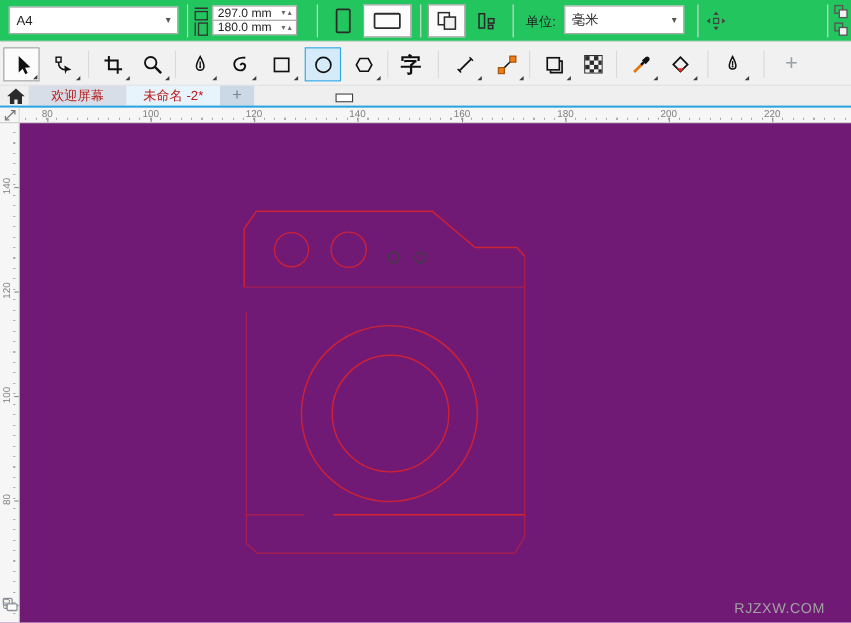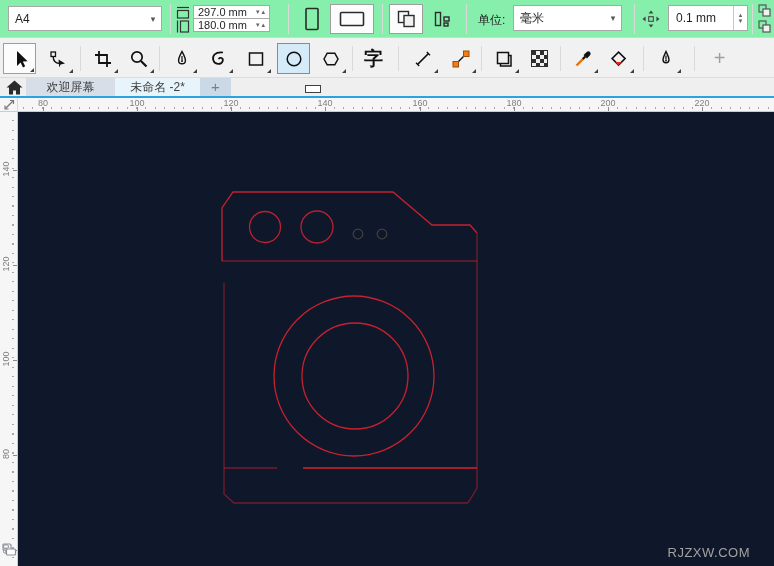--- a/index.html
+++ b/index.html
@@ -1,21 +1,21 @@
 <!DOCTYPE html>
 <html><head>
 <meta charset="utf-8">
 <style>
   * { margin:0; padding:0; box-sizing:border-box; }
   html,body { width:774px; height:566px; overflow:hidden; }
   body { font-family:"Liberation Sans","DejaVu Sans",sans-serif; font-size:12px; color:#1f1f1f; background:#fff; position:relative; }
   .app { position:absolute; inset:0; width:774px; height:566px; }
 
   
-  .property-bar { position:absolute; left:0; top:0; width:774px; height:38px; background:#86efac; border-bottom:1px solid #d4d4d4; }
+  .property-bar { position:absolute; left:0; top:0; width:774px; height:38px; background:#22c55e; border-bottom:1px solid #d4d4d4; }
   .pb-sep { position:absolute; top:4px; width:1px; height:30px; background:#dadada; }
   .combo { position:absolute; background:#fff; border:1px solid #a8a8a8; display:flex; align-items:center; }
   .combo .combo-text { flex:1; padding-left:6px; }
   .combo .combo-arrow { width:16px; text-align:center; color:#555; font-size:9px; }
   .mmfield { position:absolute; background:#fff; border:1px solid #a8a8a8; display:flex; align-items:center; font-size:11px; }
   .mmfield .val { flex:1; padding-left:4px; }
   .mmfield .sp { font-size:7px; color:#666; padding:0 2px; letter-spacing:2px; }
   .iconbtn { position:absolute; display:flex; align-items:center; justify-content:center; }
   .iconbtn.sel { background:#fcfcfc; border:1px solid #9e9e9e; }
   .pb-label { position:absolute; top:12px; color:#222; }
@@ -28,40 +28,40 @@
   .tool.hl { background:#d5ebf9; border:1px solid #2fa7e5; }
   .tool .fly { position:absolute; right:1px; bottom:1px; width:0; height:0; border-left:4px solid transparent; border-bottom:4px solid #3d3d3d; }
   .tb-sep { position:absolute; top:8px; width:1px; height:25px; background:#dadada; }
   .text-glyph { font-size:19px; font-weight:600; color:#111; }
   .plus-glyph { font-size:20px; color:#9aa0a6; font-weight:400; }
 
   
   .tabbar { position:absolute; left:0; top:78px; width:774px; height:20px; background:#efefef; }
   .tabbar .blue { position:absolute; left:0; bottom:0; width:774px; height:2px; background:#29a4e2; }
   .home { position:absolute; left:6px; top:2px; width:20px; height:15px; }
-  .tab { position:absolute; top:0; height:18px; line-height:18px; text-align:center; color:#404040; }
+  .tab { position:absolute; top:0; height:18px; line-height:18px; text-align:center; color:#b91c1c; }
   .tab.t1 { left:26px; width:89px; background:#d7dee8; }
   .tab.t2 { left:115px; width:85px; background:#e8f4fb; }
   .tab.plus { left:200px; width:31px; background:#cbd8e6; color:#74828f; font-size:15px; line-height:17px; }
 
   
   .hruler { position:absolute; left:0; top:98px; width:774px; height:14px; background:#f6f6f6; border-bottom:1px solid #cccccc;
             background-image:repeating-linear-gradient(to right, rgba(90,90,90,.5) 0 1px, transparent 1px 9.43px);
             background-size:774px 2px; background-repeat:no-repeat; background-position:4px 9px; }
   .hlabel { position:absolute; top:0; transform:translateX(-50%); font-size:9px; color:#7e7e7e; background:transparent; }
   .htick { position:absolute; bottom:0; width:1px; height:4px; background:#8a8a8a; }
   .vruler { position:absolute; left:0; top:112px; width:18px; height:454px; background:#f6f6f6; border-right:1px solid #cccccc;
             background-image:repeating-linear-gradient(to bottom, rgba(90,90,90,.5) 0 1px, transparent 1px 9.5px);
             background-size:2px 454px; background-repeat:no-repeat; background-position:12px 8px; }
   .vlabel { position:absolute; left:-4px; width:20px; text-align:center; font-size:9px; color:#7e7e7e; transform:rotate(-90deg); }
   .vtick { position:absolute; right:0; width:4px; height:1px; background:#8a8a8a; }
   .ruler-corner { position:absolute; left:0; top:98px; width:18px; height:14px; background:#f6f6f6; border-right:1px solid #d9d9d9; border-bottom:1px solid #cccccc; display:flex; align-items:center; justify-content:center; }
 
   
-  .canvas { position:absolute; left:18px; top:112px; width:756px; height:454px; background:#0f172a; }
+  .canvas { position:absolute; left:18px; top:112px; width:756px; height:454px; background:#701a75; }
   .canvas svg { position:absolute; left:0; top:0; }
   .watermark { position:absolute; right:24px; bottom:6px; color:#a2a2a2; font-size:13px; letter-spacing:.5px; }
   .bl-icon { position:absolute; left:2px; top:543px; width:15px; height:14px; }
 
   
   .tooltip { position:absolute; left:305px; top:85px; background:#fefefe; border:1px solid #3f3f3f; padding:2px 7px 4px 7px; white-space:nowrap; z-index:50; }
   .tooltip .tt-title { font-weight:bold; color:#000; line-height:15px; }
   .tooltip .tt-desc { color:#3c3c3c; line-height:14px; }
 
   svg { display:block; }
@@ -132,27 +132,20 @@
       <span class="combo-text">毫米</span>
       <span class="combo-arrow">▾</span>
     </div>
     <div class="pb-sep" style="left:634px;"></div>
 
     <div class="iconbtn" style="left:641px; top:9px; width:20px; height:20px;">
       <svg width="18" height="18">
           <path d="M9 0.5 L11.4 3.6 H6.6 Z M9 17.5 L6.6 14.4 H11.4 Z M0.5 9 L3.6 6.6 V11.4 Z M17.5 9 L14.4 6.6 V11.4 Z" fill="#444"></path>
           <rect x="6.7" y="6.7" width="4.6" height="4.6" fill="none" stroke="#444" stroke-width="1.1"></rect>
         </svg>
-    </div>
-    <div class="mmfield" style="left:668px; top:5px; width:80px; height:26px; font-size:12px;">
-      <span class="val" style="padding-left:7px;">0.1 mm</span>
-      <span class="updown">
-          <span>▲</span>
-          <span>▼</span>
-        </span>
     </div>
     <div class="pb-sep" style="left:752px;"></div>
 
     <div class="iconbtn" style="left:757px; top:3px; width:16px; height:15px;">
       <svg width="14" height="13">
           <rect x="1" y="1" width="7" height="7" fill="none" stroke="#555" stroke-width="1.2"></rect>
           <rect x="5" y="5" width="7" height="7" fill="#f1f1f1" stroke="#555" stroke-width="1.2"></rect>
         </svg>
     </div>
     <div class="iconbtn" style="left:757px; top:19px; width:16px; height:15px;">

